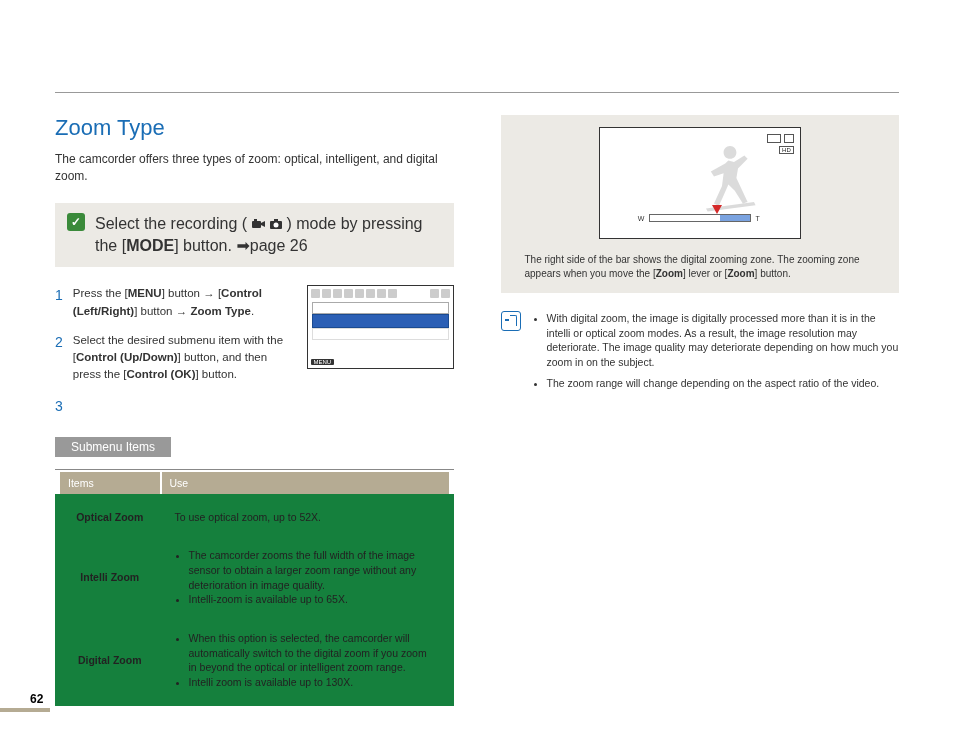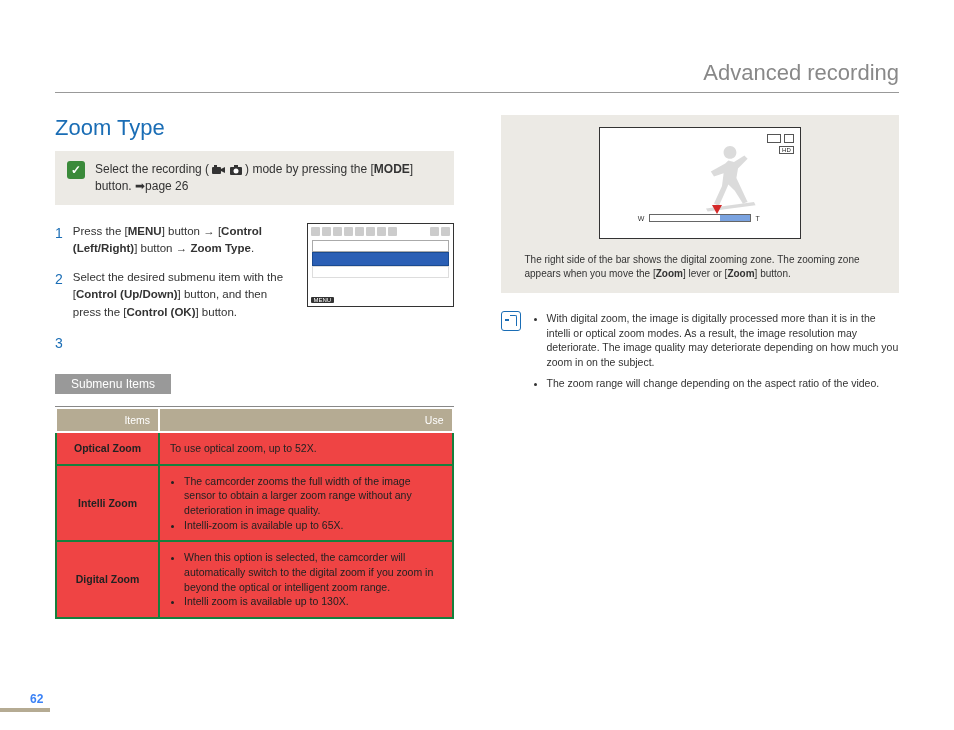--- a/index.html
+++ b/index.html
@@ -67,21 +67,21 @@
     border-radius: 3px;
     flex-shrink: 0;
     display: flex;
     align-items: center;
     justify-content: center;
     color: #fff;
     font-size: 12px;
     font-weight: bold;
   }
   .note-text {
-    font-size: 12px;
+    font-size: 16px;
     line-height: 1.4;
     color: #333;
   }
   .steps-wrap {
     display: flex;
     gap: 12px;
     align-items: flex-start;
   }
   .steps {
     flex: 1;
@@ -156,27 +156,27 @@
   table.submenu {
     width: 100%;
     border-collapse: collapse;
     font-size: 10.5px;
   }
   table.submenu th {
     background: #b5ab93;
     color: #fff;
     font-weight: 400;
     padding: 5px 8px;
-    text-align: right;
+    text-align: left;
     border: 2px solid #fff;
   }
   table.submenu td {
-    background: #ef4444;
+    background: #15803d;
     padding: 8px 10px;
-    border: 2px solid #15803d;
+    border: 8px solid #15803d;
     vertical-align: middle;
     line-height: 1.4;
   }
   table.submenu td:first-child {
     text-align: center;
     font-weight: bold;
     width: 26%;
   }
   table.submenu ul {
     margin: 0;
@@ -330,48 +330,48 @@
     padding-left: 14px;
   }
   .info-list li {
     margin-bottom: 6px;
   }
   .page-num {
     position: absolute;
     left: 30px;
     bottom: 24px;
     font-size: 12px;
-    color: #3b82f6;
+    color: #000000;
     font-weight: bold;
   }
   .page-num-bar {
     position: absolute;
     left: 0;
     bottom: 18px;
     width: 50px;
     height: 4px;
     background: #b5ab93;
   }
   .cam-icon, .photo-icon {
     display: inline-block;
     vertical-align: middle;
   }
 </style>
 </head>
 <body>
 
 <div class="page">
 
-  <div class="header-title">Advanced recording</div>
   <div class="header-line"></div>
 
   <div class="columns">
 
     <div class="col-left">
       <div class="h2">Zoom Type</div>
+      <div class="intro">The camcorder offers three types of zoom: optical, intelligent, and digital zoom.</div>
 
       <div class="note-box">
         <div class="note-icon">✓</div>
         <div class="note-text">
           <span>Select the recording ( </span>
           <svg class="cam-icon" width="14" height="10" viewBox="0 0 14 10">
               <rect x="0" y="2" width="9" height="7" rx="1" fill="#333"></rect>
               <path d="M9 4 L13 2 L13 8 L9 6 Z" fill="#333"></path>
               <rect x="2" y="0" width="3" height="2" fill="#333"></rect>
             </svg>

